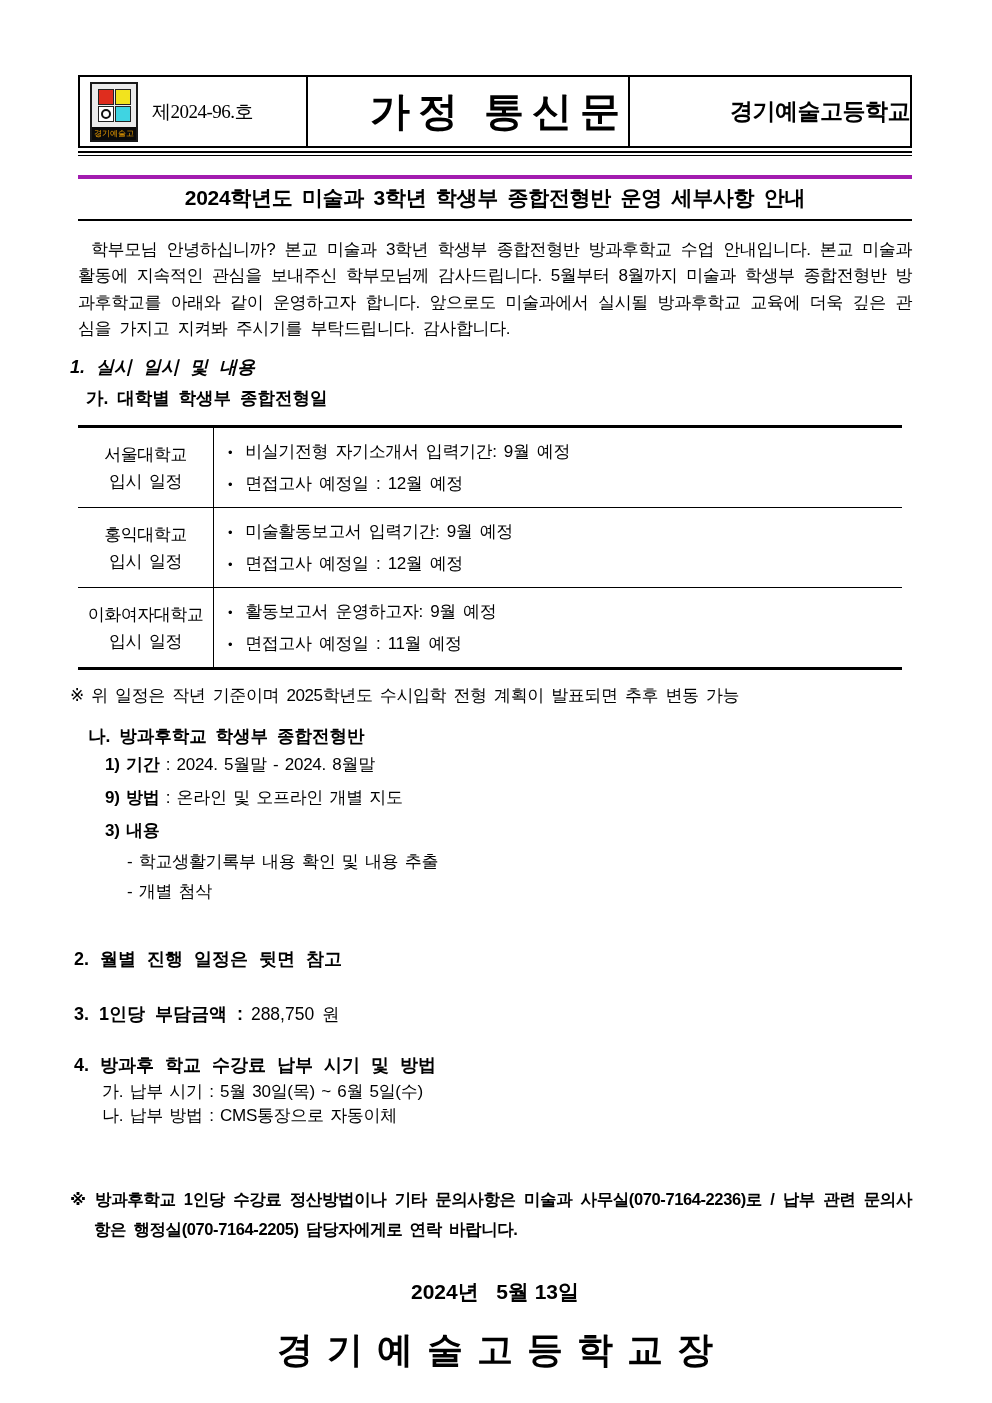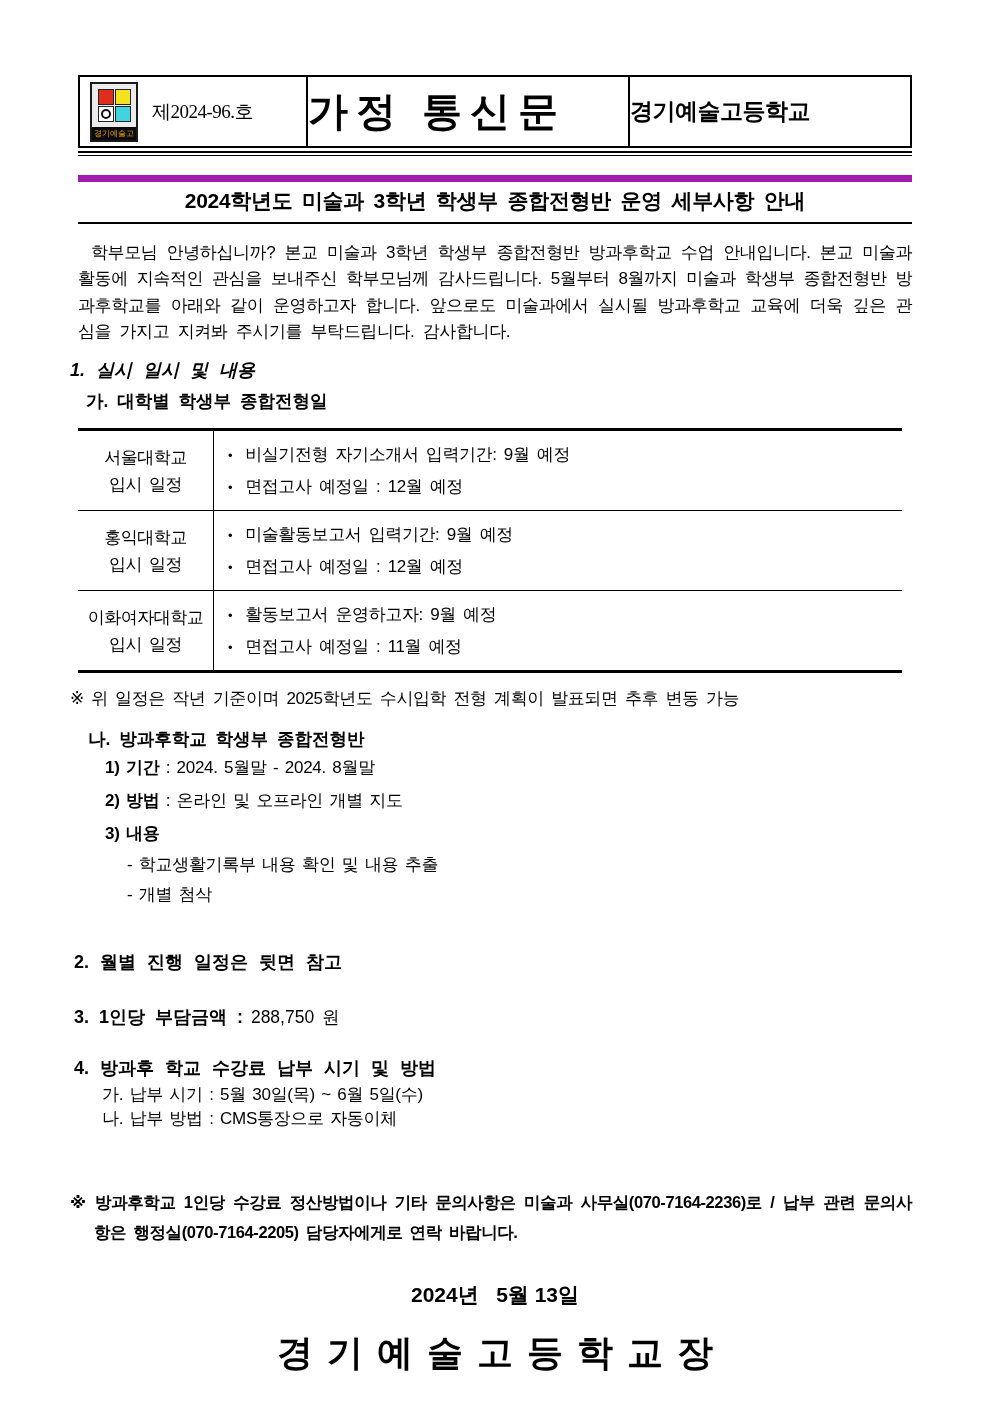--- a/index.html
+++ b/index.html
@@ -9,21 +9,21 @@
     font-family:"Liberation Sans","DejaVu Sans",sans-serif;
     color:#000;
   }
   .sheet { width:992px; height:1403px; padding:75px 80px 0 78px; position:relative; }
 
   
   .header-box {
     display:flex; align-items:stretch; height:73px;
     border:2px solid #000;
   }
-  .hcell { display:flex; align-items:center; justify-content:flex-start; }
+  .hcell { display:flex; align-items:center; justify-content:flex-end; }
   .hcell-docno { width:228px; border-right:2px solid #000; gap:14px; justify-content:flex-start; padding-left:10px; }
   .hcell-title { flex:1; border-right:2px solid #000; }
   .hcell-school { width:280px; }
   .doc-number { font-family:"Liberation Serif","DejaVu Serif",serif; font-size:19px; letter-spacing:-0.5px; }
   .notice-type { font-family:"Liberation Serif","DejaVu Serif",serif; font-weight:bold; font-size:40px; letter-spacing:8px; white-space:pre; }
   .school-name { font-weight:bold; font-size:23px; letter-spacing:-0.5px; }
   .header-dblline { margin-top:3px; height:5px; border-top:2px solid #000; border-bottom:1px solid #000; }
 
   
   .school-logo {
@@ -39,21 +39,21 @@
   .logo-sq.circle::after { content:""; position:absolute; inset:2px; border:2px solid #111; border-radius:50%; }
   .logo-sq.cyan   { background:#3fd4e2; }
   .logo-caption {
     position:absolute; bottom:0; left:0; right:0; height:13px; background:#0a0a0a;
     color:#f0a000; font-size:8px; line-height:13px; text-align:center;
     letter-spacing:0; overflow:hidden; white-space:nowrap;
   }
 
   
   .doc-title {
-    margin-top:19px; border-top:7px solid #a21caf; border-bottom:2px solid #000;
+    margin-top:19px; border-top:4px solid #a21caf; border-bottom:2px solid #000;
     text-align:center; font-weight:bold; font-size:21px; padding:5px 0 7px;
     word-spacing:4px; letter-spacing:-0.3px;
   }
 
   
   .intro {
     margin-top:16px; font-size:17px; line-height:1.55; text-align:justify;
     text-indent:13px; word-spacing:4px; letter-spacing:-0.4px;
   }
 
@@ -188,21 +188,21 @@
   </div>
 
   <div class="note-line">※ 위 일정은 작년 기준이며 2025학년도 수시입학 전형 계획이 발표되면 추후 변동 가능</div>
 
   <div class="sub-heading sub-b-heading">나. 방과후학교 학생부 종합전형반</div>
 
   <div class="num-item">
     <span class="lbl">1) 기간</span><span> : 2024. 5월말 - 2024. 8월말</span>
   </div>
   <div class="num-item">
-    <span class="lbl">2) 방법</span><span> : 온라인 및 오프라인 개별 지도</span>
+    <span class="lbl">9) 방법</span><span> : 온라인 및 오프라인 개별 지도</span>
   </div>
   <div class="num-item">
     <span class="lbl">3) 내용</span><span></span>
   </div>
 
   <div class="dash-item">- 학교생활기록부 내용 확인 및 내용 추출</div>
   <div class="dash-item">- 개별 첨삭</div>
 
   <div class="sec-heading sec2-heading">2. 월별 진행 일정은 뒷면 참고</div>
 

